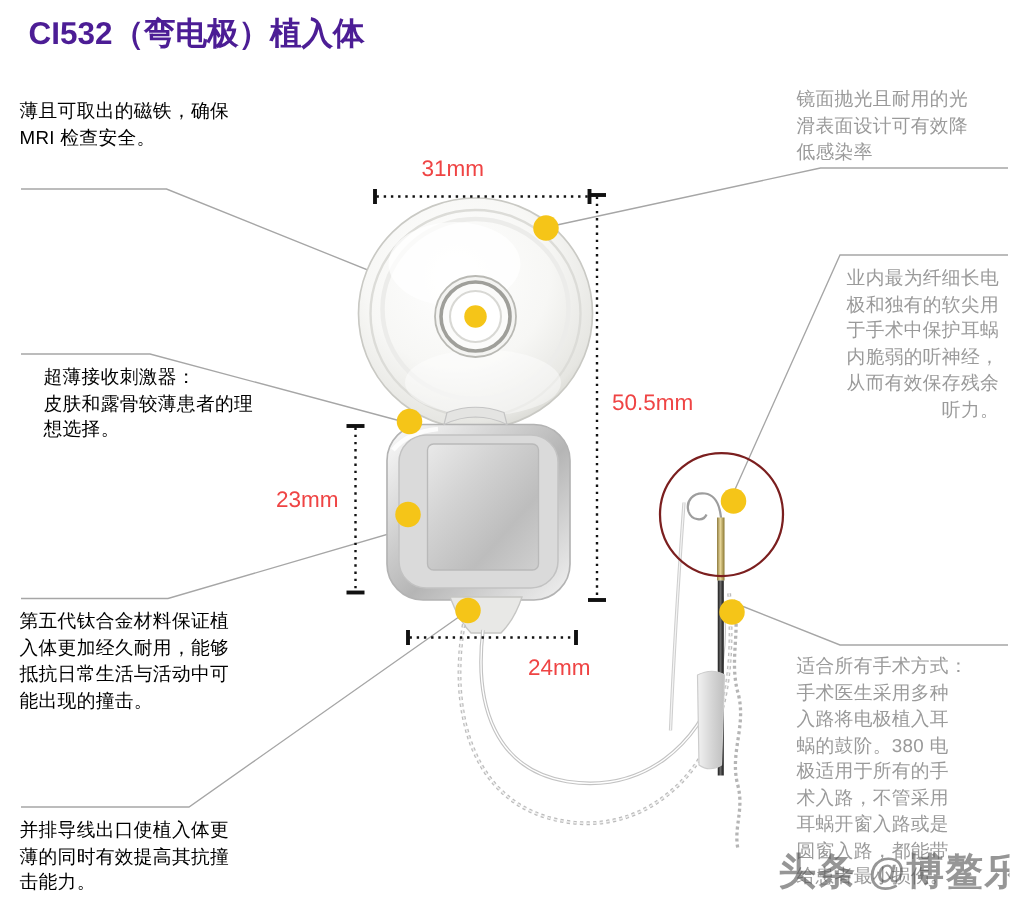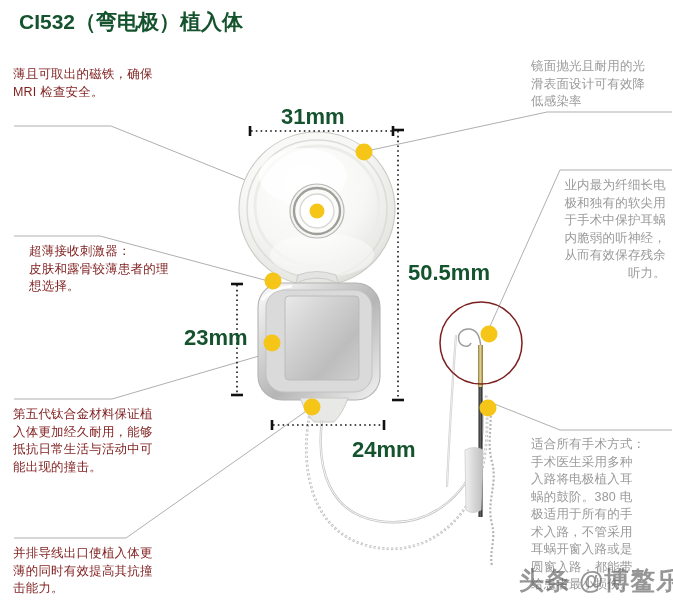--- a/index.html
+++ b/index.html
@@ -10,52 +10,52 @@
     overflow:hidden;
     position:relative;
     -webkit-font-smoothing:antialiased;
   }
   #stage{position:absolute;left:0;top:0;width:673px;height:603px;overflow:hidden;}
 
   
   .title{
     position:absolute;left:19px;top:8px;
     font-size:21px;font-weight:bold;
-    color:#14532d;
+    color:#4c1d95;
     letter-spacing:0px;
     white-space:nowrap;
   }
 
   
   .anno{
     position:absolute;
-    color:#7f1d1d;
+    color:#000000;
     font-size:12.5px;
     line-height:17.5px;
     white-space:pre-line;
     letter-spacing:0.2px;
   }
   .anno.r{color:#9a9a9a;}
 
   
   #anno-magnet  {left:13px; top:66px;  width:180px;}
   #anno-receiver{left:13px; top:243px; width:185px;margin-left:16px;}
   #anno-titan   {left:13px; top:406px; width:190px;}
   #anno-lead    {left:13px; top:545px; width:185px;}
   
   #anno-surface {left:531px;top:58px;  width:140px;}
   #anno-electro {left:531px;top:177px; width:135px;text-align:right;}
   #anno-approach{left:531px;top:436px; width:140px;}
 
   
   .dim{
     position:absolute;
-    color:#14532d;
-    font-size:22px;
-    font-weight:bold;
+    color:#ef4444;
+    font-size:15px;
+    font-weight:normal;
     white-space:nowrap;
   }
   #dim-31  {left:281px;top:104px;}
   #dim-505 {left:408px;top:260px;text-align:right;}
   #dim-23  {left:184px;top:325px;}
   #dim-24  {left:352px;top:437px;}
 
   
   .watermark{
     position:absolute;left:519px;top:564px;

